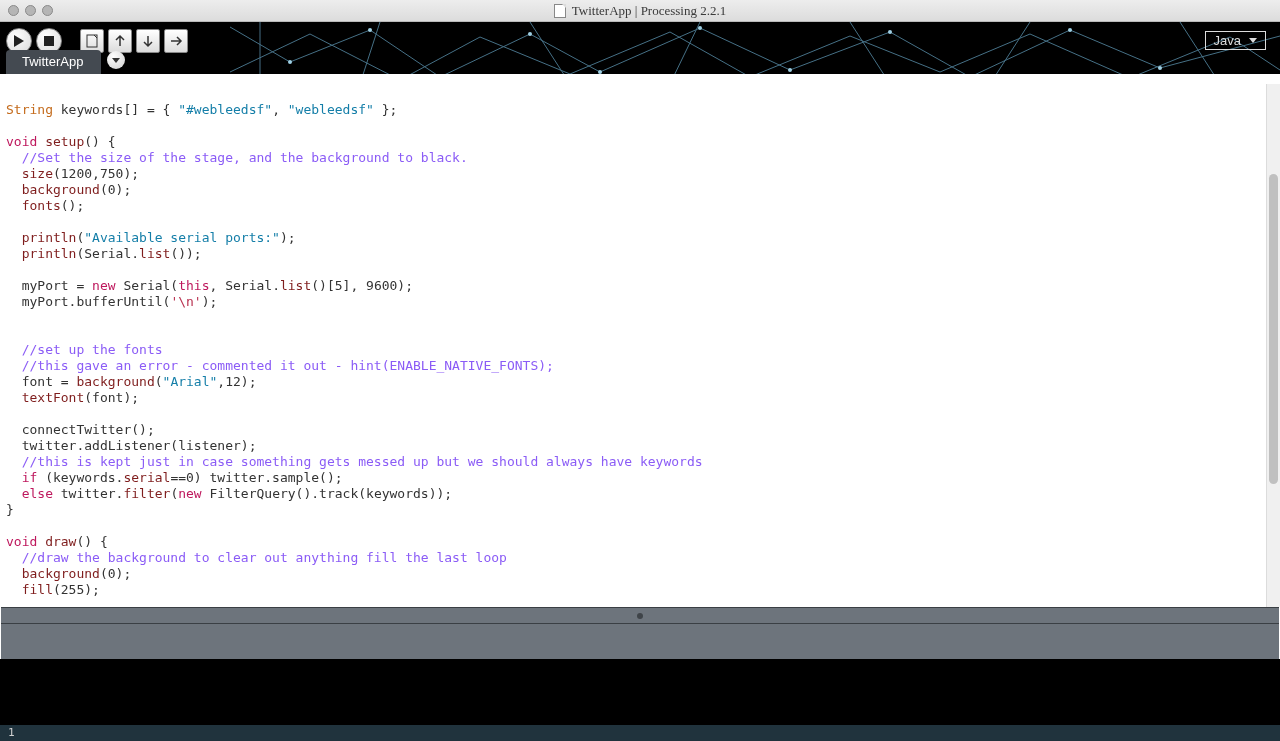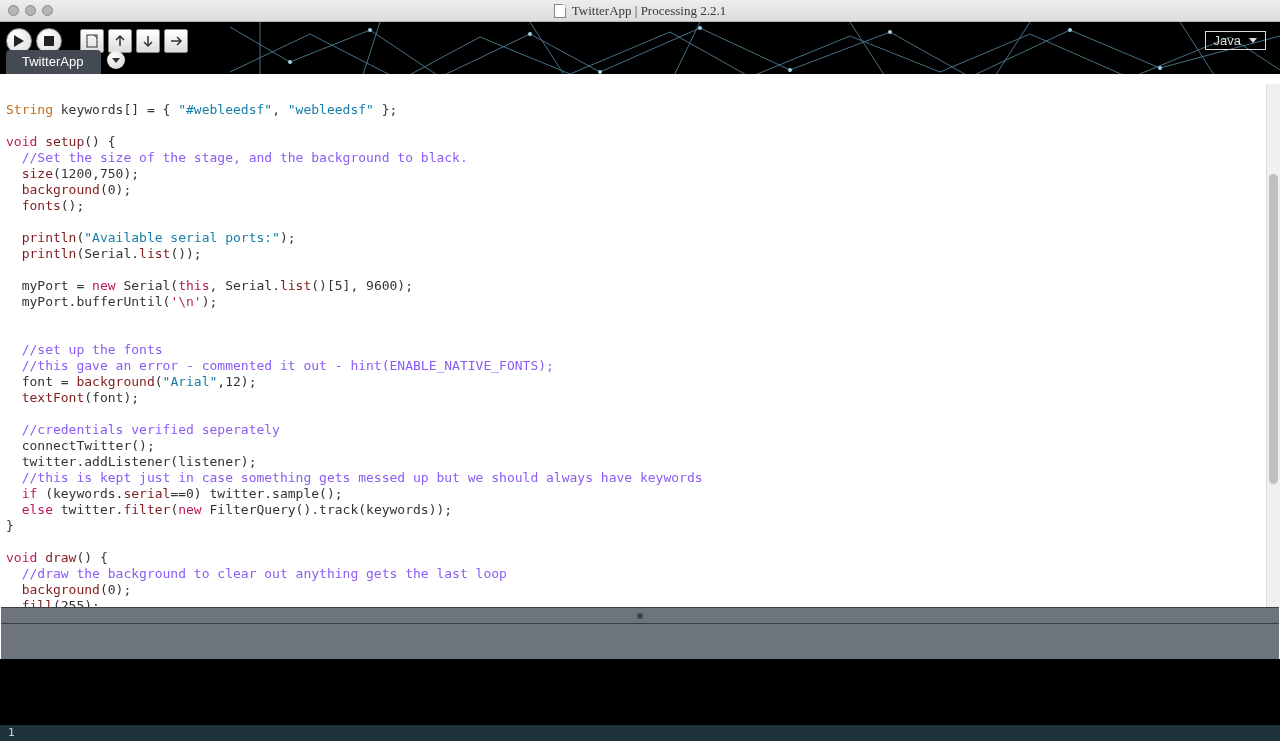--- a/index.html
+++ b/index.html
@@ -222,30 +222,29 @@
 
   myPort = <span class="kw-void">new</span> Serial(<span class="kw-void">this</span>, Serial.<span class="kw-fn">list</span>()[5], 9600);
   myPort.bufferUntil(<span class="chr">'\n'</span>);
 
 
   <span class="cmt">//set up the fonts</span>
   <span class="cmt">//this gave an error - commented it out - hint(ENABLE_NATIVE_FONTS);</span>
   font = <span class="kw-fn">background</span>(<span class="str">"Arial"</span>,12);
   <span class="kw-fn">textFont</span>(font);
 
-  <span class="cmt">//credentials verified seperately</span>
   connectTwitter();
   twitter.addListener(listener);
   <span class="cmt">//this is kept just in case something gets messed up but we should always have keywords</span>
   <span class="kw-void">if</span> (keywords.<span class="kw-fn">serial</span>==0) twitter.sample();
   <span class="kw-void">else</span> twitter.<span class="kw-fn">filter</span>(<span class="kw-void">new</span> FilterQuery().track(keywords));
 }
 
 <span class="kw-void">void</span> <span class="kw-fn">draw</span>() {
-  <span class="cmt">//draw the background to clear out anything gets the last loop</span>
+  <span class="cmt">//draw the background to clear out anything fill the last loop</span>
   <span class="kw-fn">background</span>(0);
   <span class="kw-fn">fill</span>(255);
 </div>
   <div class="scroll-track">
     <div class="scroll-thumb"></div>
   </div>
 </div>
 
 <div class="splitter">
   <div class="grip"></div>

